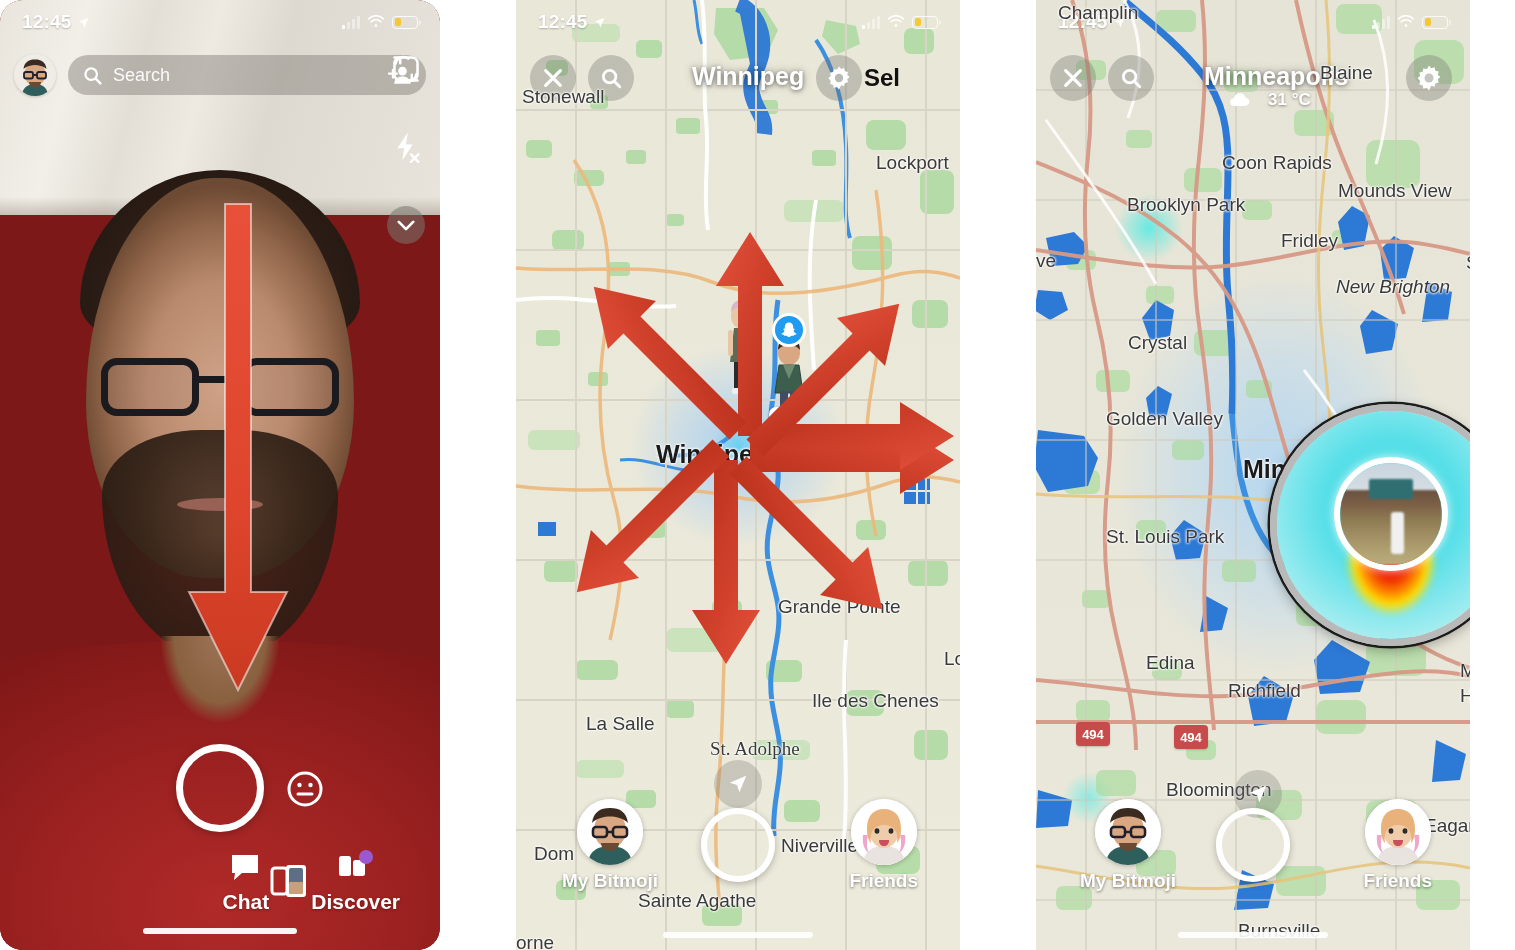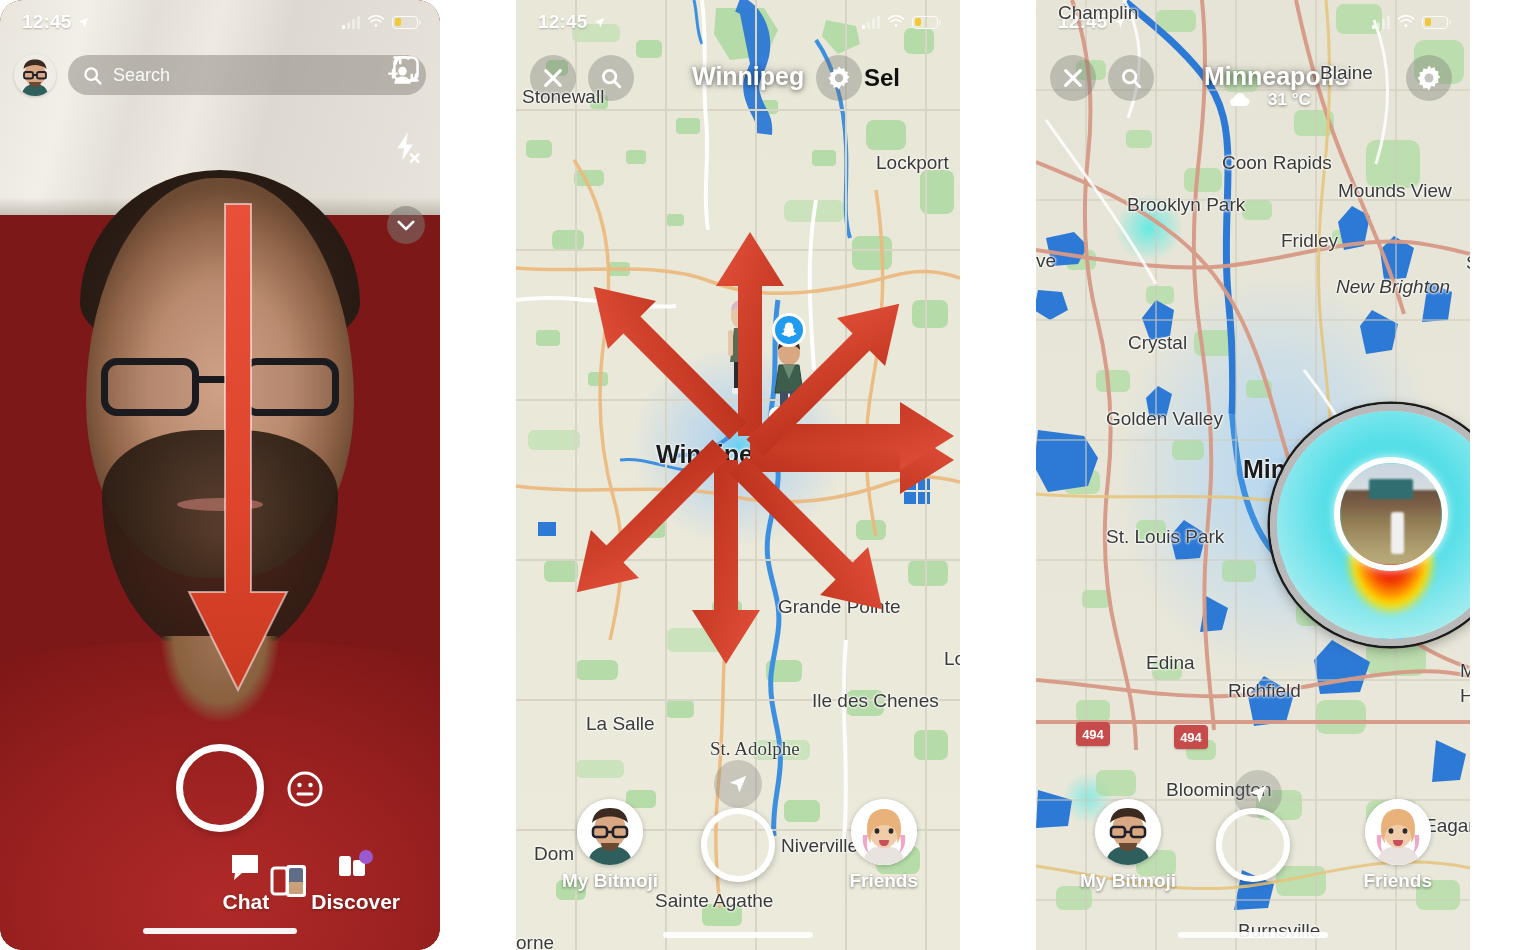--- a/index.html
+++ b/index.html
@@ -474,21 +474,21 @@
           <div class="map-label" style="left: 6px; top: 86px;">Stonewall</div>
           <div class="map-label" style="left: 360px; top: 152px;">Lockport</div>
           <div class="map-label big" style="left: 140px; top: 440px;">Winnipeg</div>
           <div class="map-label" style="left: 262px; top: 596px;">Grande Pointe</div>
           <div class="map-label" style="left: 428px; top: 648px;">Lo</div>
           <div class="map-label" style="left: 296px; top: 690px;">Ile des Chenes</div>
           <div class="map-label" style="left: 70px; top: 713px;">La Salle</div>
           <div class="map-label" style="left: 194px; top: 738px; font-family: Liberation Serif, serif;">St. Adolphe</div>
           <div class="map-label" style="left: 265px; top: 835px;">Niverville</div>
           <div class="map-label" style="left: 18px; top: 843px;">Dom</div>
-          <div class="map-label" style="left: 122px; top: 890px; margin-left: 17px;">Sainte Agathe</div>
+          <div class="map-label" style="left: 122px; top: 890px;">Sainte Agathe</div>
           <div class="map-label" style="left: 0px; top: 932px;">orne</div>
         </div>
 
       <div style="position:absolute; left:698px;"></div>
       <div style="position:absolute; left:196px; top:300px; width:60px; height:110px;">
         <svg viewBox="0 0 60 110" width="60" height="110">
           <ellipse cx="30" cy="16" rx="11" ry="13" fill="#e8c6a8"></ellipse>
           <path d="M19 12c0-9 5-12 11-12s11 3 11 12c-3-4-7-5-11-5s-8 1-11 5z" fill="#d8b7c9"></path>
           <path d="M22 28h16l4 34H18z" fill="#5c6b52"></path>
           <rect x="22" y="62" width="7" height="28" fill="#2b2b2b"></rect>

